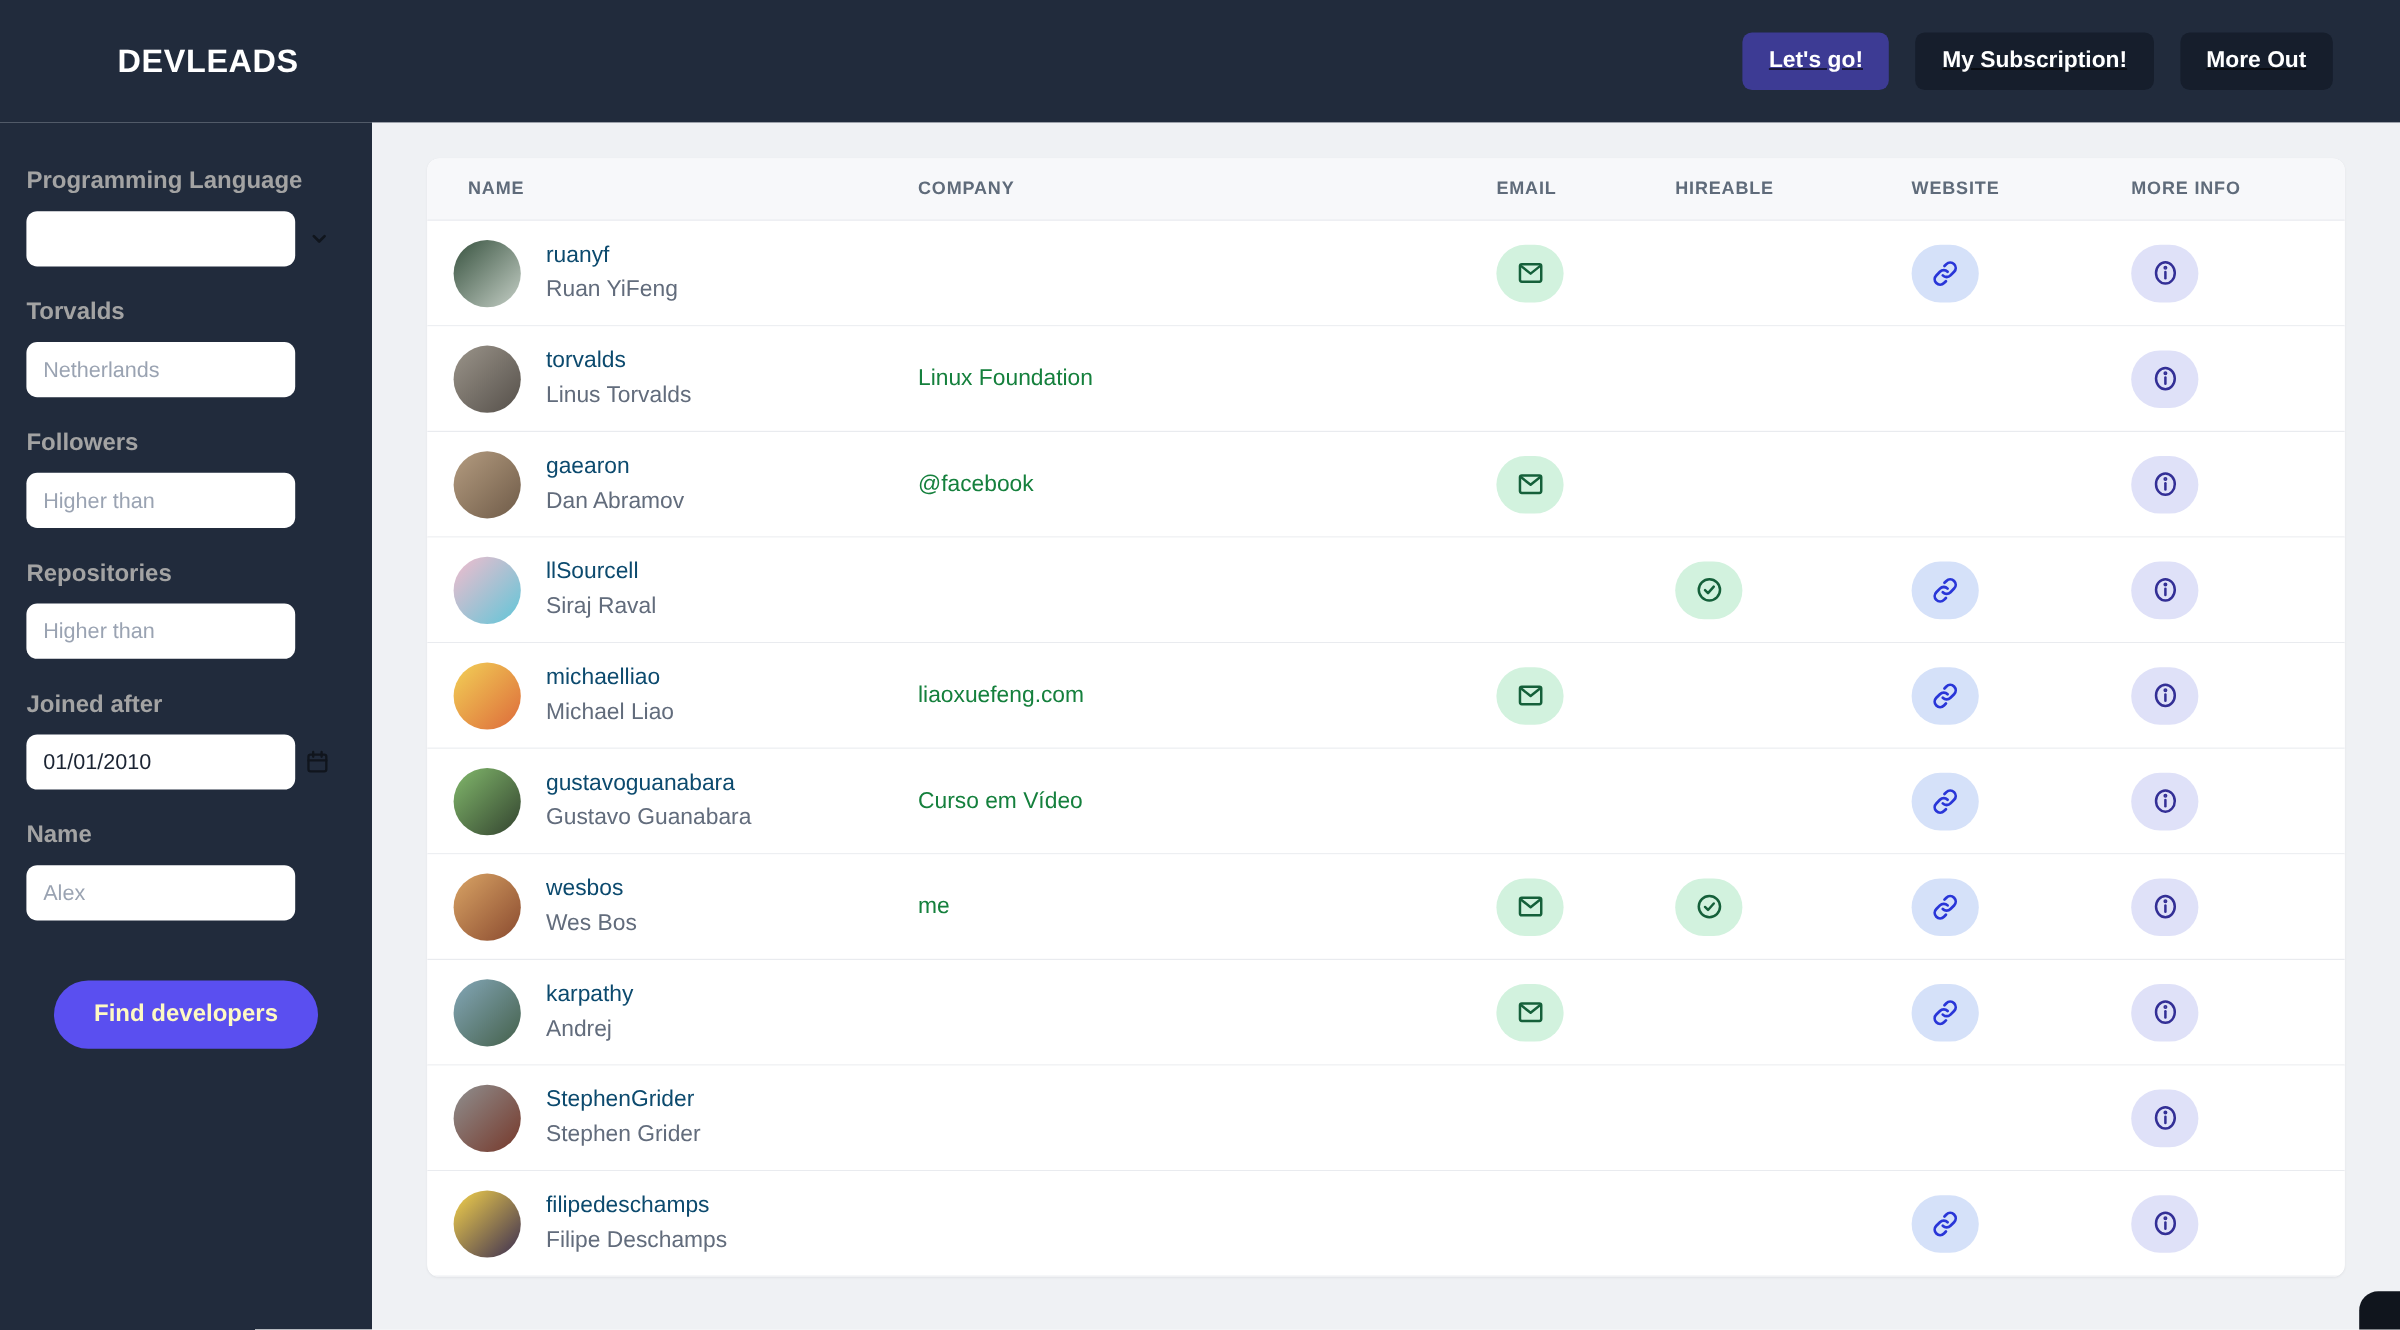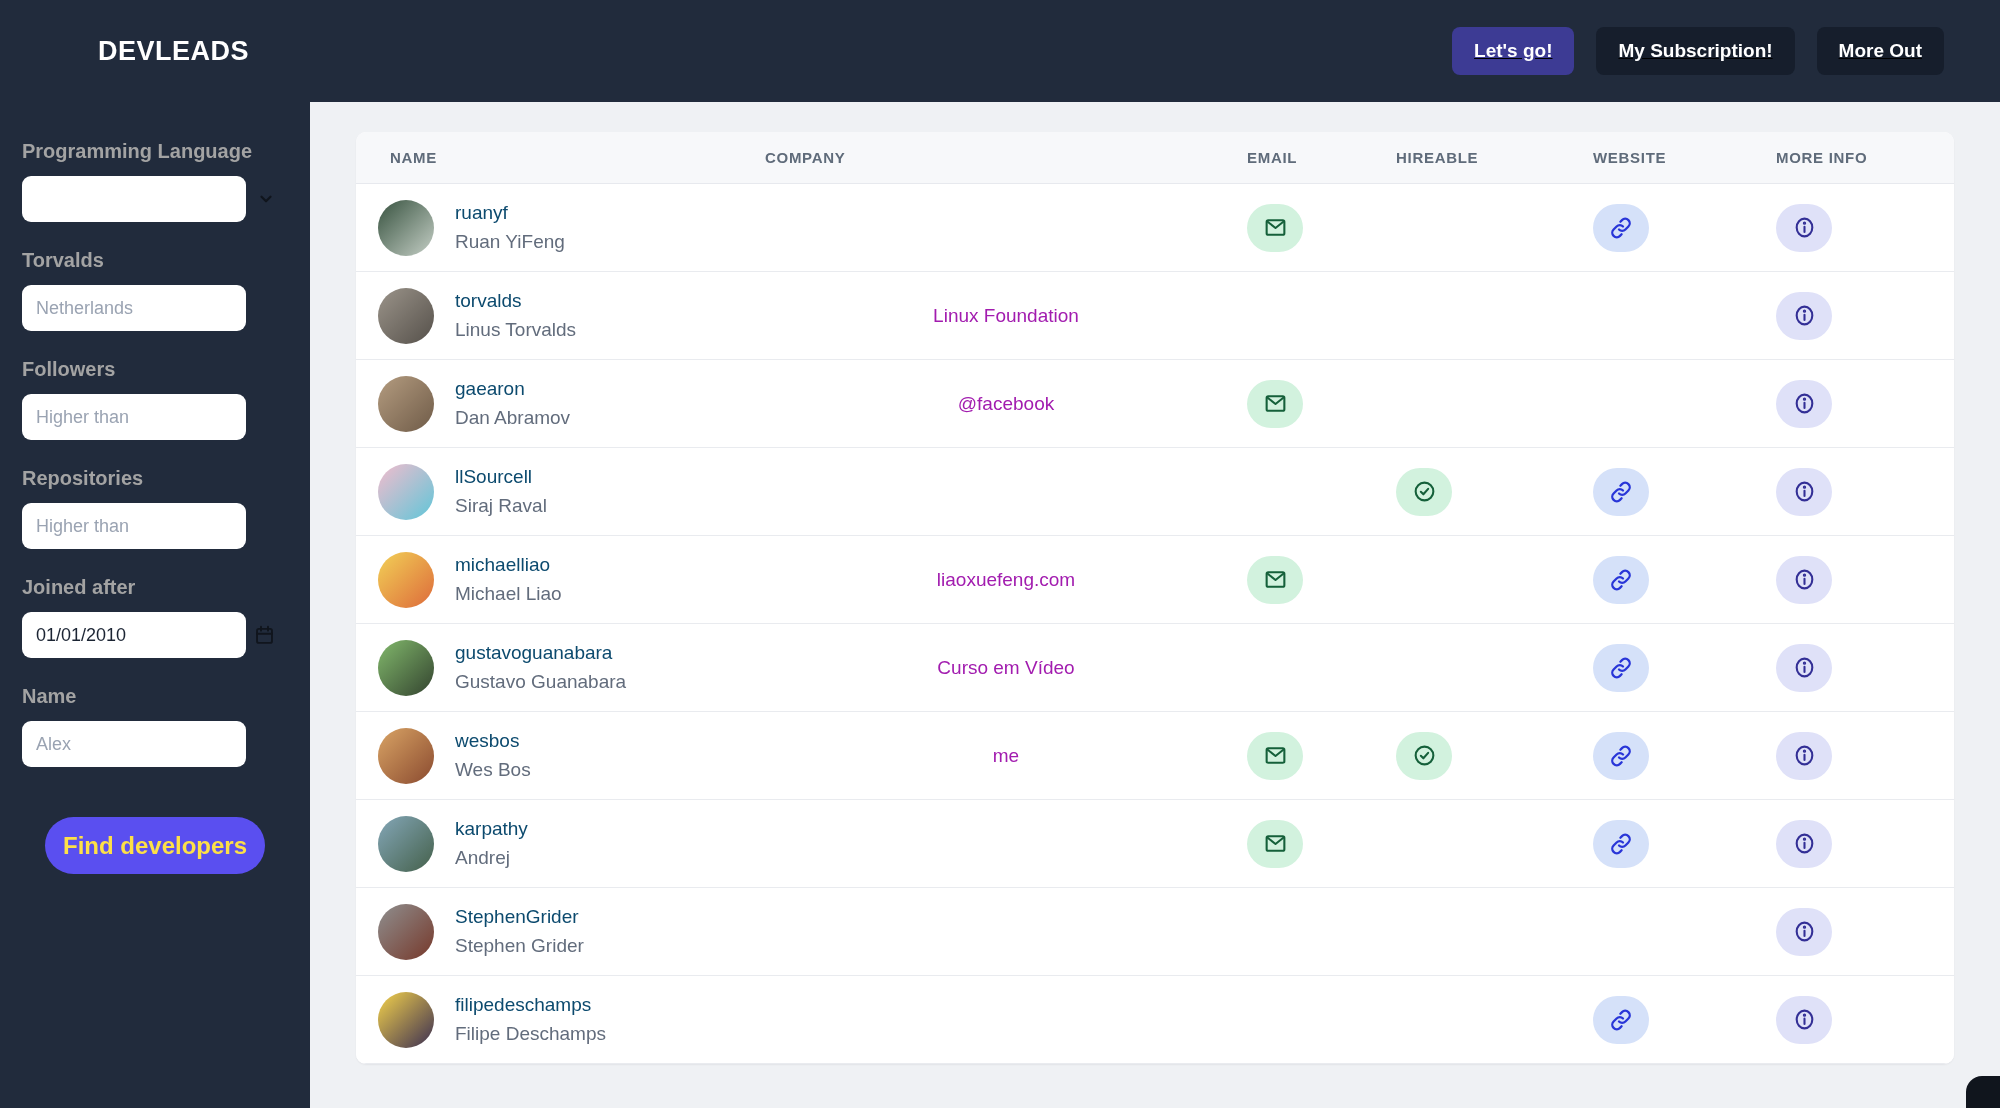--- a/index.html
+++ b/index.html
@@ -55,22 +55,22 @@
   }
   .field-input::placeholder { color:#9aa3b2; }
   .input-icon {
     position:absolute; right:13px; top:50%; transform:translateY(-50%);
     display:flex; pointer-events:none;
   }
   .find-btn {
     margin:50px auto 0 auto; display:block;
     width:220px; height:57px;
     border:none; border-radius:29px;
-    background:#5a4ff0; color:#fde047;
-    font-family:inherit; font-size:24px; font-weight:600;
+    background:#5a4ff0; color:#fef9c3;
+    font-family:inherit; font-size:20px; font-weight:600;
     cursor:pointer;
   }
 
   
   .main {
     position:absolute; top:102px; left:310px; width:1690px; height:1006px;
     background:#eff1f4;
     padding:30px 46px 0 46px;
   }
   .page-title {
@@ -106,21 +106,21 @@
     background:#ffffff;
   }
   .name-cell { display:flex; align-items:center; gap:21px; }
   .avatar {
     width:56px; height:56px; border-radius:50%;
     flex:0 0 56px;
     background:#ccc;
   }
   .dev-username { color:#0c4a6e; font-size:19px; font-weight:400; line-height:1.15; }
   .dev-fullname { color:#626c7c; font-size:19px; font-weight:400; margin-top:7px; }
-  .company-cell { color:#a21caf; font-size:19px;text-align:center; }
+  .company-cell { color:#15803d; font-size:19px; }
   .pill {
     width:56px; height:48px; border-radius:24px;
     display:flex; align-items:center; justify-content:center;
     cursor:pointer; border:none; padding:0;
   }
   .pill.green { background:#d2f2de; }
   .pill.blue { background:#d5e1f9; }
   .pill.indigo { background:#dfe1f8; }
   .pill svg { display:block; }
 

